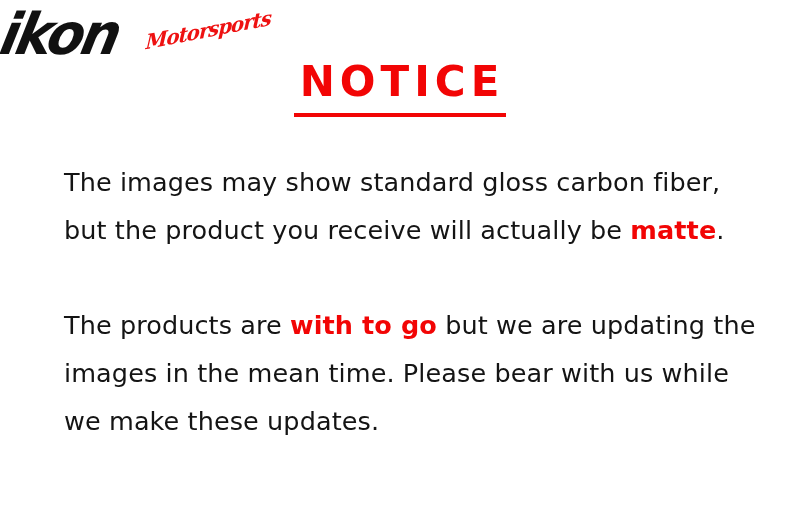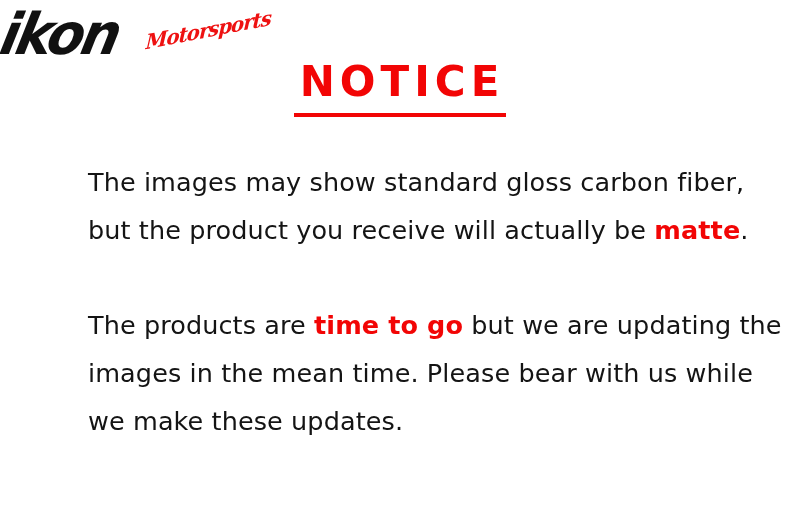--- a/index.html
+++ b/index.html
@@ -81,21 +81,20 @@
     padding: 0 2px 6px 6px;
     border-bottom: 4px solid #f20505;
   }
 
   
   .notice-body {
     position: absolute;
     left: 64px;
     top: 158px;
     width: 700px;
-    margin-left: 24px;
   }
   .notice-paragraph {
     margin: 0;
     font-family: "DejaVu Sans", sans-serif;
     font-weight: 400;
     font-size: 25.5px;
     line-height: 48px;
     color: #141414;
     letter-spacing: 0.1px;
   }
@@ -116,16 +115,16 @@
     <div class="brand-wordmark">ikon</div>
     <div class="brand-script">Motorsports</div>
   </div>
 
   <div class="notice-heading-wrap">
     <div class="notice-heading">NOTICE</div>
   </div>
 
   <div class="notice-body">
     <p class="notice-paragraph first">The images may show standard gloss carbon fiber, but the product you receive will actually be <span class="hl">matte</span>.</p>
-    <p class="notice-paragraph second">The products are <span class="hl">time to go</span> but we are updating the images in the mean time. Please bear with us while we make these updates.</p>
+    <p class="notice-paragraph second">The products are <span class="hl">with to go</span> but we are updating the images in the mean time. Please bear with us while we make these updates.</p>
   </div>
 
 </div>
 
 </body></html>

